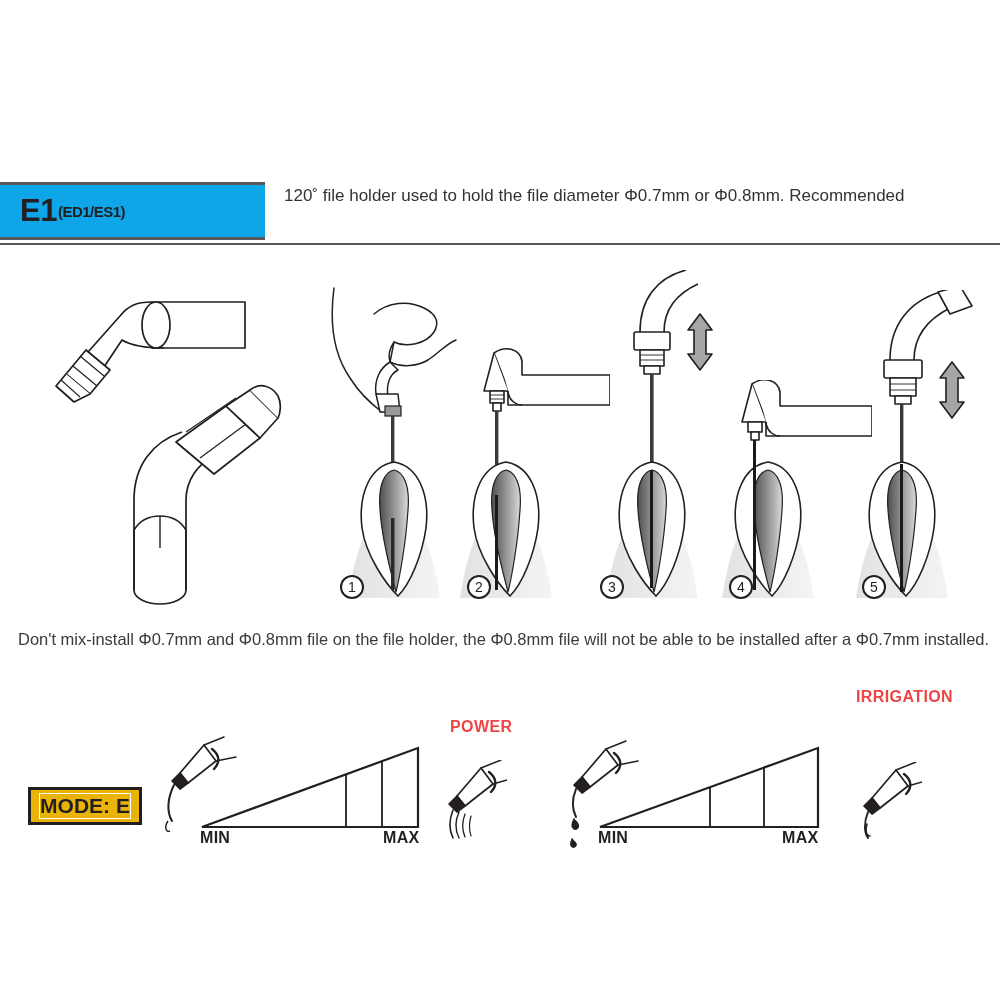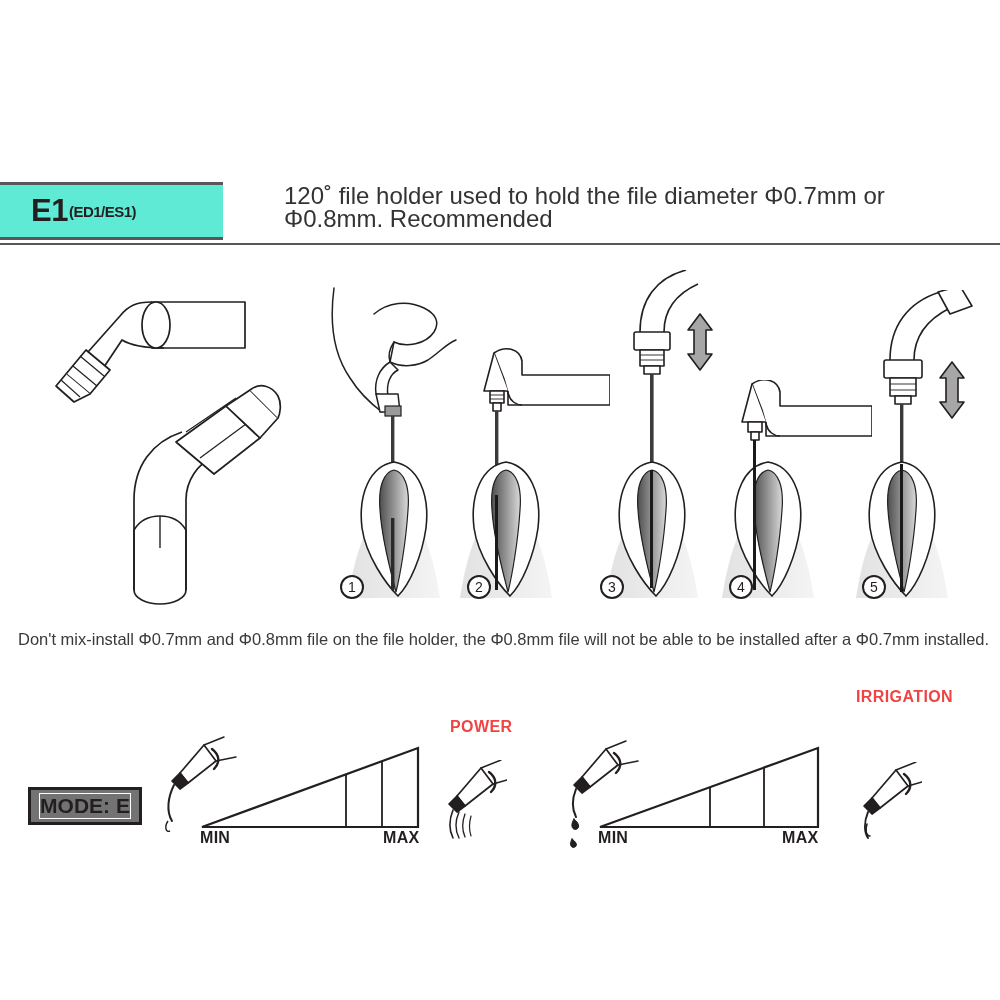--- a/index.html
+++ b/index.html
@@ -18,45 +18,45 @@
 
   
   #header-band {
     position: absolute;
     left: 0; top: 182px;
     width: 1000px; height: 62px;
   }
   #model-tag {
     position: absolute;
     left: 0; top: 0;
-    width: 223px; height: 58px;
-    background: #5eead4;
+    width: 265px; height: 58px;
+    background: #0ea5e9;
     border-top: 3px solid #58585a;
     border-bottom: 3px solid #58585a;
     box-sizing: border-box;
     display: flex;
     align-items: center;
-    padding-left: 31px;
+    padding-left: 20px;
   }
   #model-code {
     font-size: 31px;
     font-weight: bold;
     letter-spacing: -0.5px;
   }
   #model-variants {
     font-size: 15px;
     font-weight: bold;
     letter-spacing: -0.5px;
     margin-left: 1px;
   }
   #description {
     position: absolute;
     left: 284px; top: 2px;
     width: 700px;
-    font-size: 24px;
+    font-size: 17px;
     line-height: 23px;
     color: #333;
   }
   #header-rule {
     position: absolute;
     left: 0; top: 243px;
     width: 1000px; height: 2px;
     background: #58585a;
   }
 
@@ -96,21 +96,21 @@
   #notes div { white-space: nowrap; }
   #mode-box {
     position: absolute;
     left: 28px; top: 787px;
     width: 114px; height: 38px;
     border: 3px solid #231f20;
     box-sizing: border-box;
     display: flex;
     align-items: center;
     justify-content: center;
-    background: #737373;
+    background: #eab308;
   }
   #mode-inner {
     border: 1px solid #fff;
     font-size: 21px;
     font-weight: bold;
     letter-spacing: 0px;
   }
 
   .gauge { position: absolute; }
   .gauge-label {

